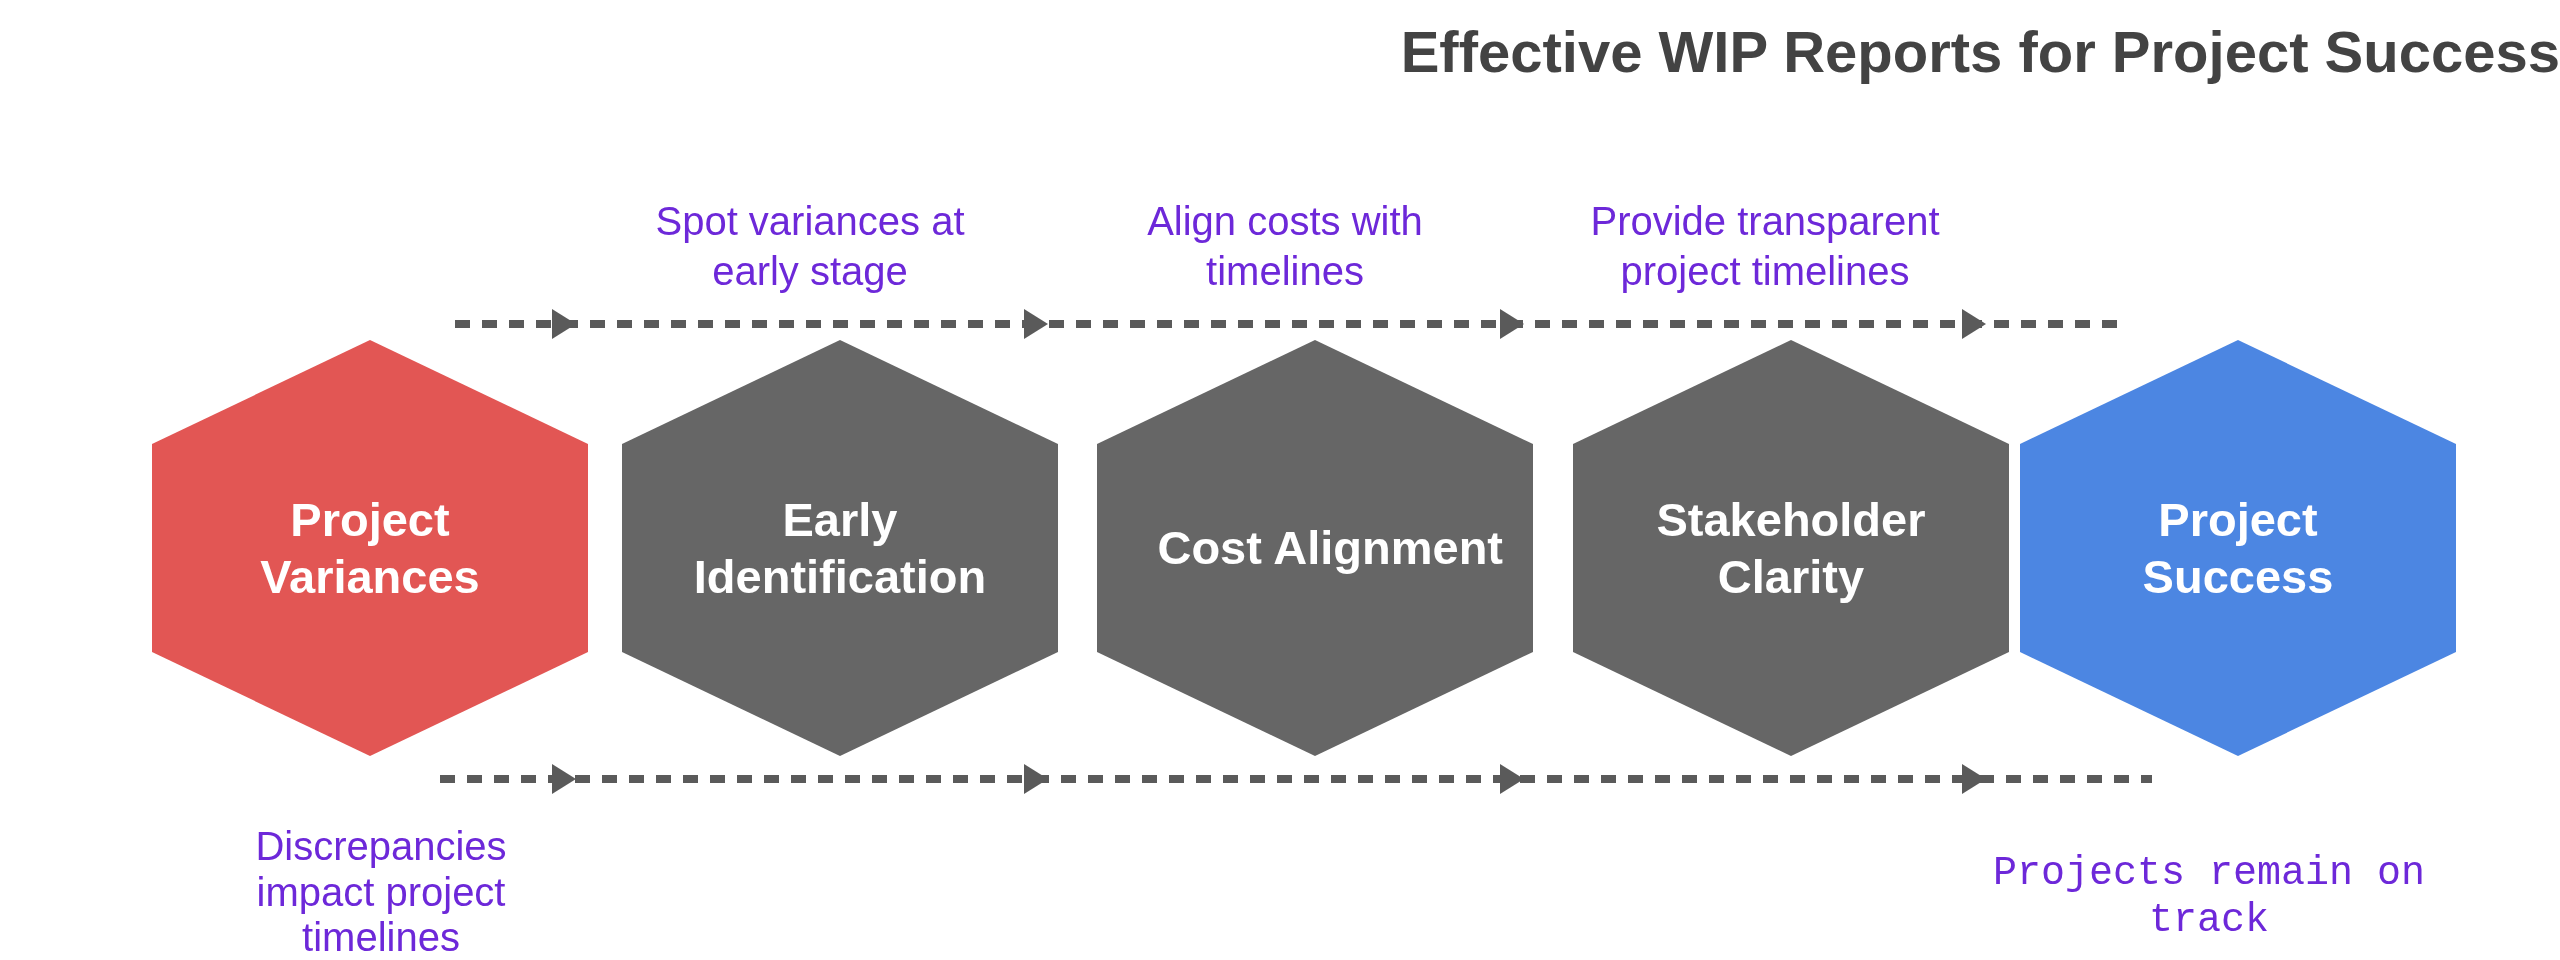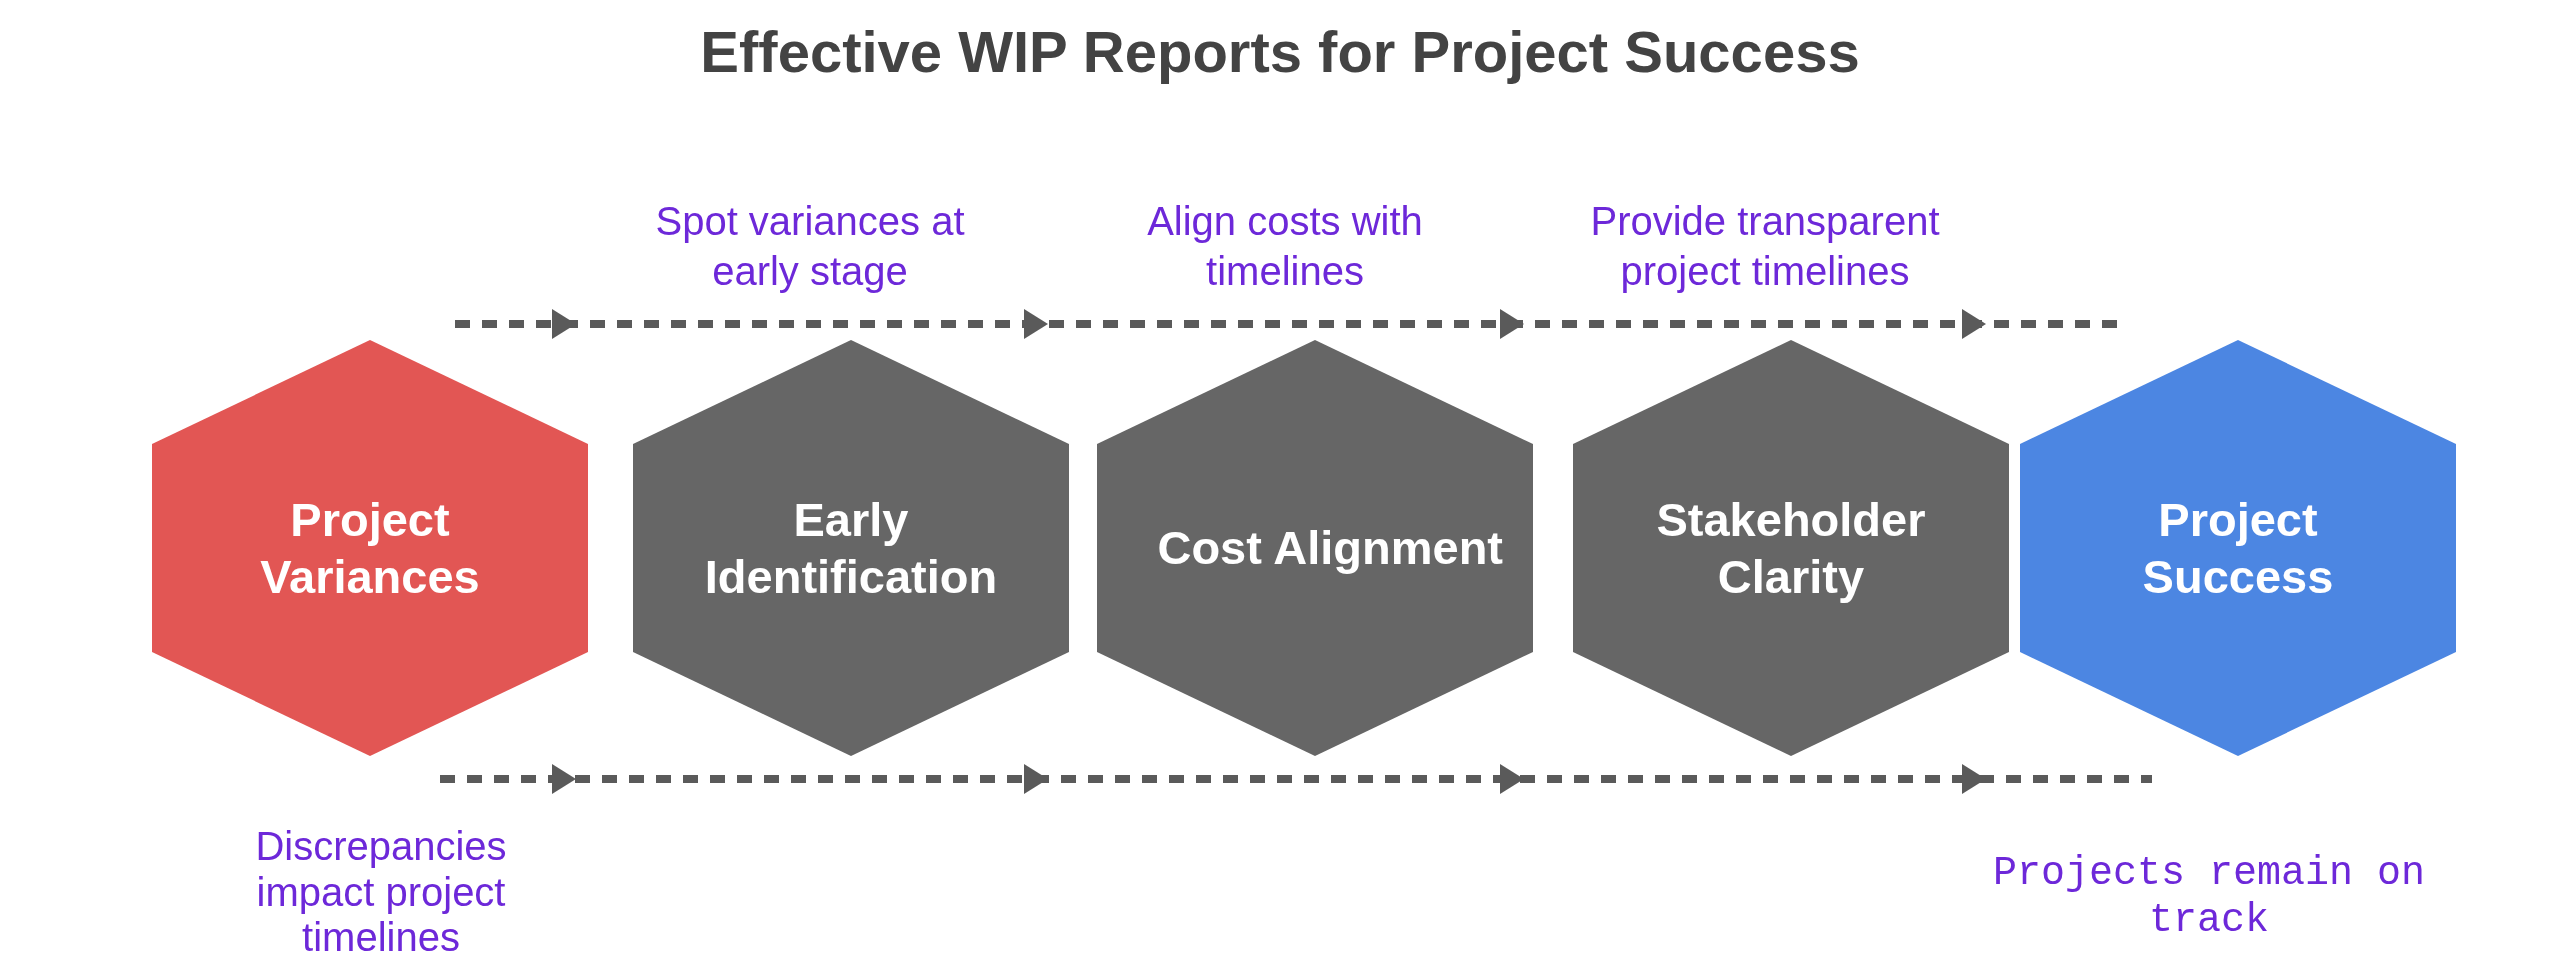--- a/index.html
+++ b/index.html
@@ -10,21 +10,21 @@
     background: #ffffff;
     overflow: hidden;
     font-family: "Liberation Sans", sans-serif;
   }
 
   .page-title {
     position: absolute;
     top: 18px;
     left: 0;
     width: 2560px;
-    text-align: center;
+    text-align: right;
     font-size: 58px;
     font-weight: bold;
     color: #434343;
     letter-spacing: 0px;
   }
 
   
   .hex {
     position: absolute;
     top: 340px;
@@ -115,21 +115,21 @@
 
   <div class="arrow arrow-bottom ar-1"></div>
   <div class="arrow arrow-bottom ar-2"></div>
   <div class="arrow arrow-bottom ar-3"></div>
   <div class="arrow arrow-bottom ar-4"></div>
 
   <div class="hex hex-1" style="background: rgb(226, 86, 84);">
     <span class="hex-label">Project
 Variances</span>
   </div>
-  <div class="hex hex-2" style="background: rgb(102, 102, 102); margin-left: 11px;">
+  <div class="hex hex-2" style="background: rgb(102, 102, 102);">
     <span class="hex-label">Early
 Identification</span>
   </div>
   <div class="hex hex-3" style="background: rgb(102, 102, 102);">
     <span class="hex-label">Cost Alignment</span>
   </div>
   <div class="hex hex-4" style="background: rgb(102, 102, 102);">
     <span class="hex-label">Stakeholder
 Clarity</span>
   </div>

